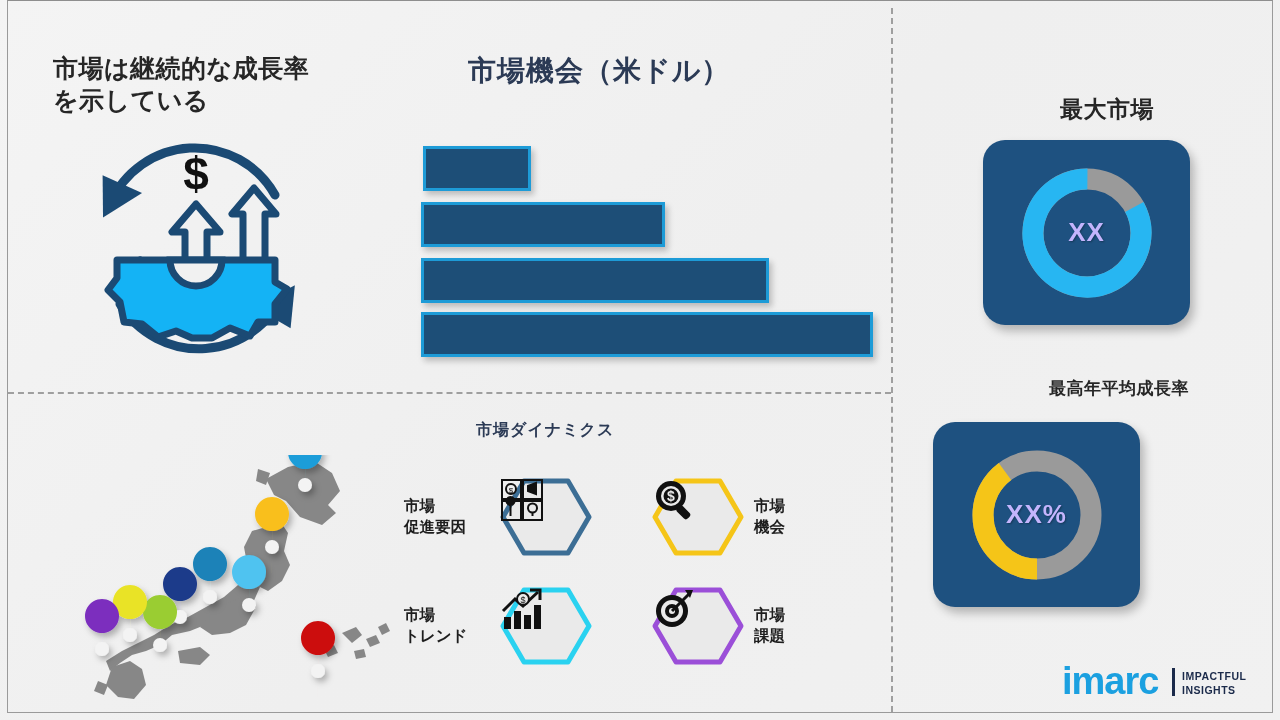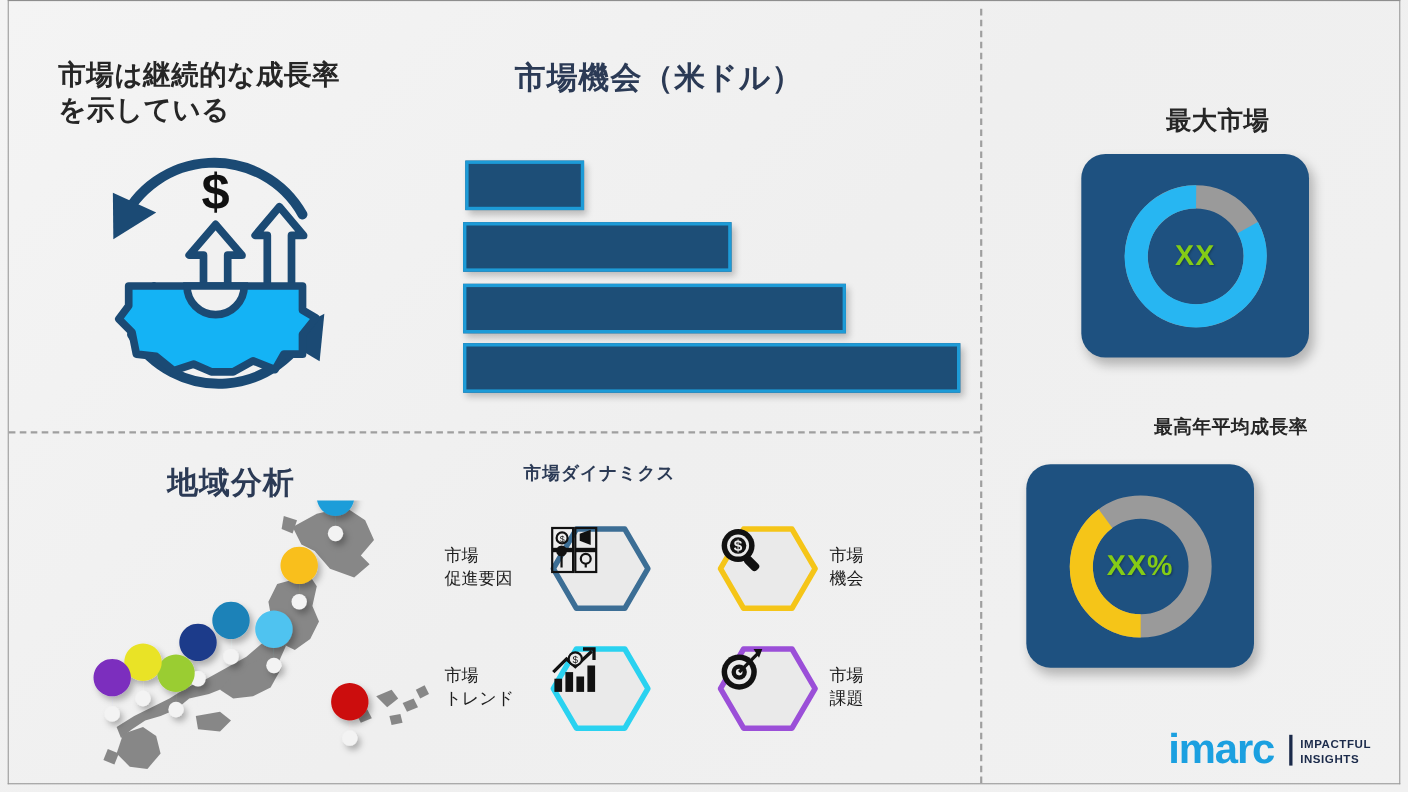--- a/index.html
+++ b/index.html
@@ -89,33 +89,33 @@
     background: #1e5180;
     border-radius: 22px;
     box-shadow: 4px 6px 10px rgba(0,0,0,0.25);
   }
   #card-largest { left: 983px; top: 140px; }
   #card-cagr    { left: 933px; top: 422px; }
   .donut-svg { position: absolute; left: 50%; top: 50%; transform: translate(-50%,-50%); }
   .donut-label {
     position: absolute; left: 0; top: 0; width: 100%; height: 100%;
     display: flex; align-items: center; justify-content: center;
-    color: #84cc16; font-weight: bold; font-size: 26px;
+    color: #c4b5fd; font-weight: bold; font-size: 26px;
     letter-spacing: 1px;
     text-shadow: 1px 1px 2px rgba(0,0,0,0.3);
   }
 
   
   #japan-map { position: absolute; left: 60px; top: 455px; width: 340px; height: 248px; }
 
   
   #dynamics { position: absolute; left: 404px; top: 478px; width: 440px; height: 200px; }
   .dyn-cell { position: absolute; display: flex; align-items: center; }
   .dyn-label {
-    color: #1d1d1d; font-weight: normal; font-size: 15.5px;
+    color: #1d1d1d; font-weight: bold; font-size: 15.5px;
     line-height: 1.35; white-space: pre-line;
   }
   .hex-wrap { position: relative; width: 92px; height: 78px; }
   .hex-wrap svg { position: absolute; left: 0; top: 0; }
   .hex-icon {
     position: absolute; left: 0; top: 0; width: 92px; height: 78px;
     display: flex; align-items: center; justify-content: center;
   }
 
   
@@ -189,21 +189,20 @@
   <div class="donut-card" id="card-cagr">
     <svg class="donut-svg" width="150" height="150" viewBox="0 0 150 150">
       <g transform="rotate(-90 75 75)">
         <circle cx="75" cy="75" r="54" fill="none" stroke="#9a9a9a" stroke-width="21"></circle>
         <circle cx="75" cy="75" r="54" fill="none" stroke="#f5c518" stroke-width="21" stroke-dasharray="135.7 203.6" stroke-dashoffset="135.7" transform="scale(-1,1) translate(-150,0)"></circle>
       </g>
     </svg>
     <div class="donut-label">XX%</div>
   </div>
 
-  <div id="title-region" class="h-navy">地域分析</div>
 
   <div id="japan-map">
     <svg viewBox="0 0 340 248" width="340" height="248">
       <defs>
         <filter id="pinshadow" x="-60%" y="-60%" width="240%" height="240%">
           <feDropShadow dx="3" dy="4" stdDeviation="3" flood-color="#000" flood-opacity="0.28"></feDropShadow>
         </filter>
       </defs>
       <g fill="#878787">
 

